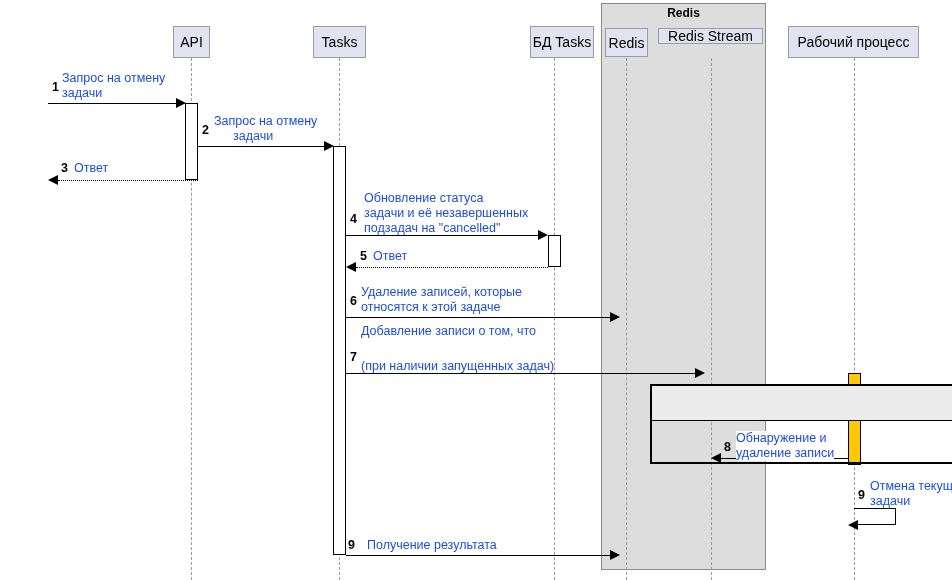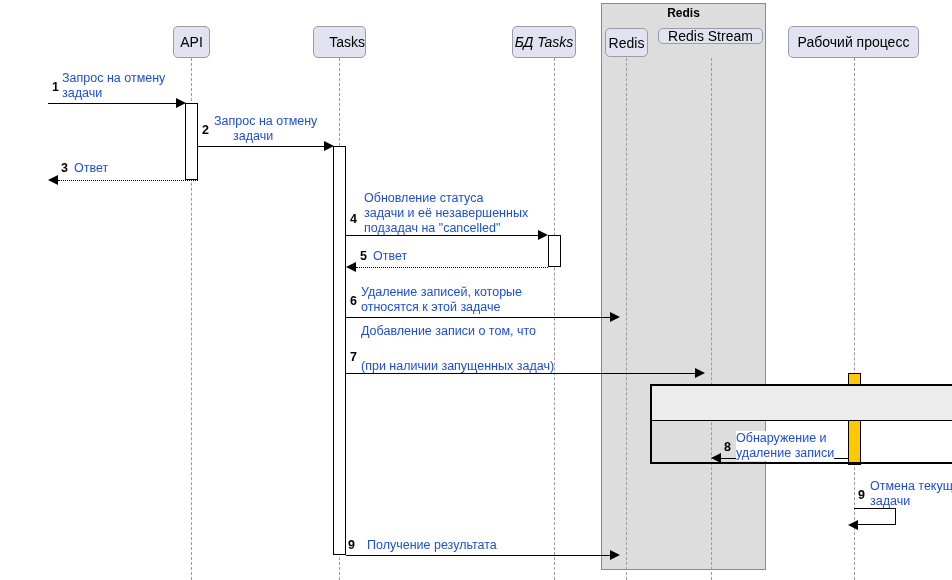--- a/index.html
+++ b/index.html
@@ -5,21 +5,21 @@
   html,body{margin:0;padding:0;background:#ffffff;}
   body{width:952px;height:580px;position:relative;overflow:hidden;
        font-family:"Liberation Sans","DejaVu Sans",sans-serif;color:#000;}
   #canvas{position:absolute;inset:0;width:952px;height:580px;margin-left:48px;}
 
   
   .group-box{position:absolute;background:#dddddd;border:1px solid #8a8a8a;box-sizing:border-box;}
   .group-title{position:absolute;text-align:center;font-weight:bold;font-size:12px;line-height:14px;}
 
   
-  .participant{position:absolute;background:#e2e2f0;border:1px solid #9a9aa8;border-radius:5px;
+  .participant{position:absolute;background:#e2e2f0;border:1px solid #9a9aa8;border-radius:0;
                box-sizing:border-box;display:flex;align-items:center;justify-content:center;
                font-size:14px;line-height:16px;color:#000;white-space:nowrap;}
 
   
   .lifeline{position:absolute;width:0;border-left:1px dashed #9a9a9a;}
 
   
   .activation{position:absolute;background:#ffffff;border:1px solid #000;box-sizing:border-box;}
   .activation.yellow{background:#ffc800;border:1px solid #000;}
 
@@ -54,24 +54,24 @@
   <div class="lifeline" style="left:143px;top:58px;height:522px;"></div>
   <div class="lifeline" style="left:291px;top:58px;height:522px;"></div>
   <div class="lifeline" style="left:506px;top:58px;height:522px;"></div>
   <div class="lifeline" style="left:578px;top:58px;height:522px;"></div>
   <div class="lifeline" style="left:663px;top:58px;height:522px;"></div>
   <div class="lifeline" style="left:806px;top:58px;height:522px;"></div>
 
   <div class="participant" style="left:125px;top:26px;width:37px;height:32px;">
     <span>API</span>
   </div>
-  <div class="participant" style="left:265px;top:26px;width:53px;height:32px;justify-content:flex-end;">
+  <div class="participant" style="left:265px;top:26px;width:53px;height:32px;">
     <span>Tasks</span>
   </div>
-  <div class="participant" style="left:464px;top:26px;width:64px;height:32px;font-style:italic;">
+  <div class="participant" style="left:482px;top:26px;width:64px;height:32px;">
     <span>БД Tasks</span>
   </div>
   <div class="participant" style="left:557px;top:28px;width:43px;height:29px;">
     <span>Redis</span>
   </div>
   <div class="participant" style="left:610px;top:28px;width:105px;height:16px;">
     <span>Redis Stream</span>
   </div>
   <div class="participant" style="left:740px;top:26px;width:131px;height:32px;">
     <span>Рабочий процесс</span>

